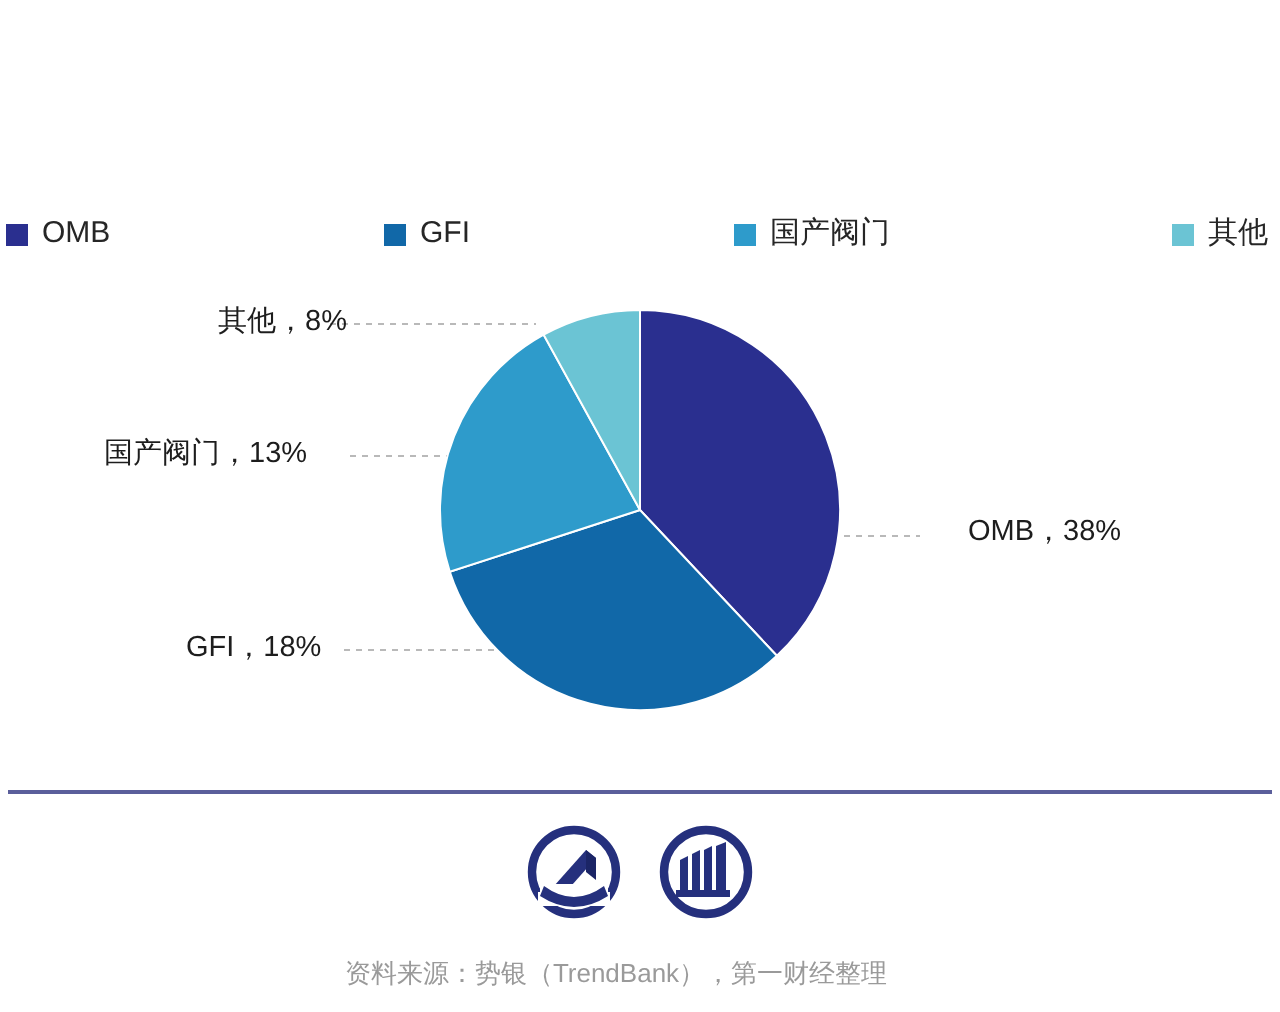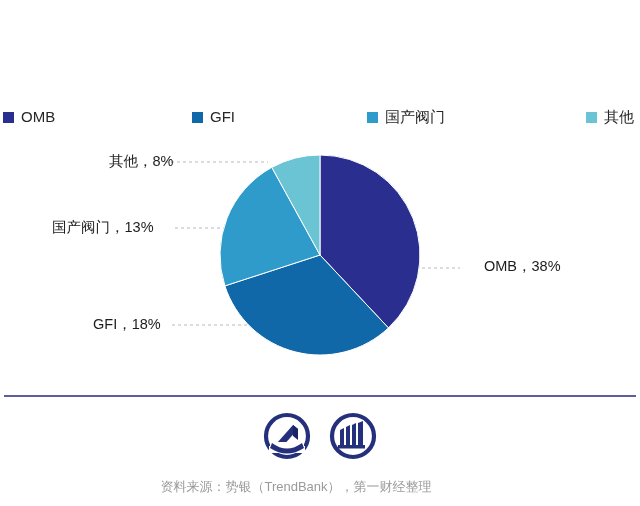--- a/index.html
+++ b/index.html
@@ -112,21 +112,21 @@
     height: 56px;
     display: flex;
     justify-content: center;
     align-items: center;
     gap: 18px;
   }
 
   
   #source-note {
     position: absolute;
-    left: 0;
+    left: 12px;
     top: 478px;
     width: 592px;
     text-align: center;
     font-size: 13px;
     color: #9a9a9a;
     white-space: nowrap;
   }
 </style>
 </head>
 <body>

